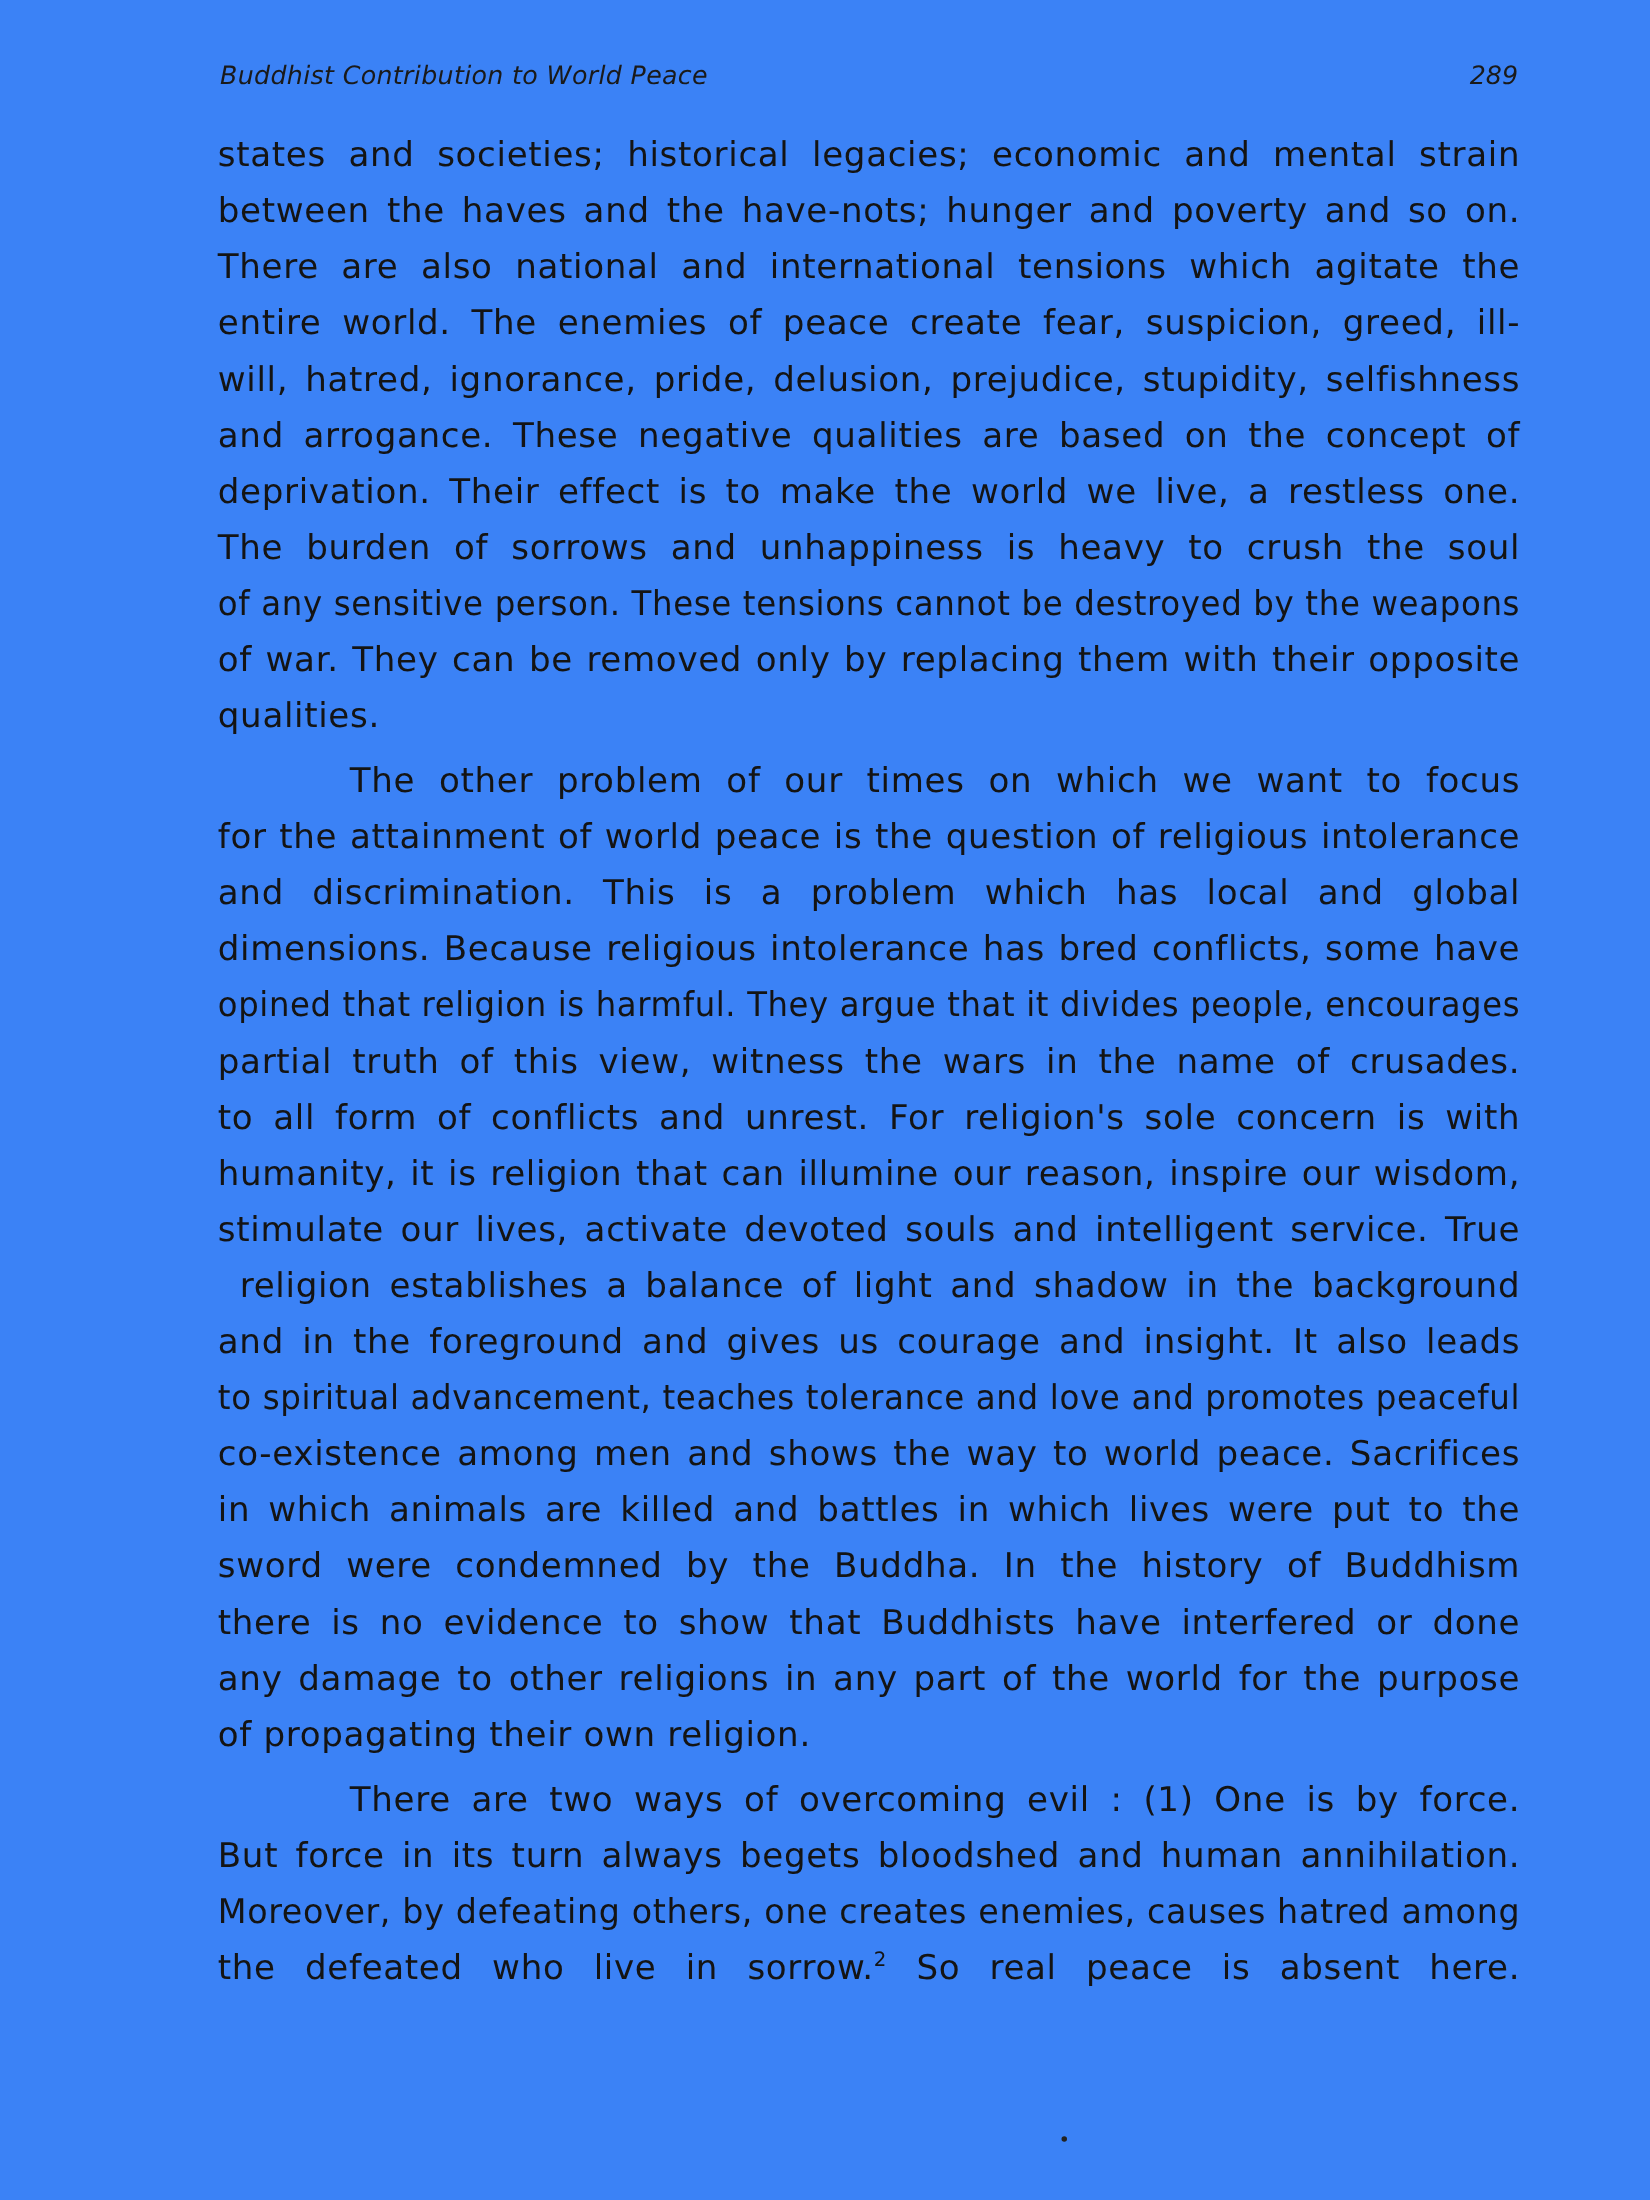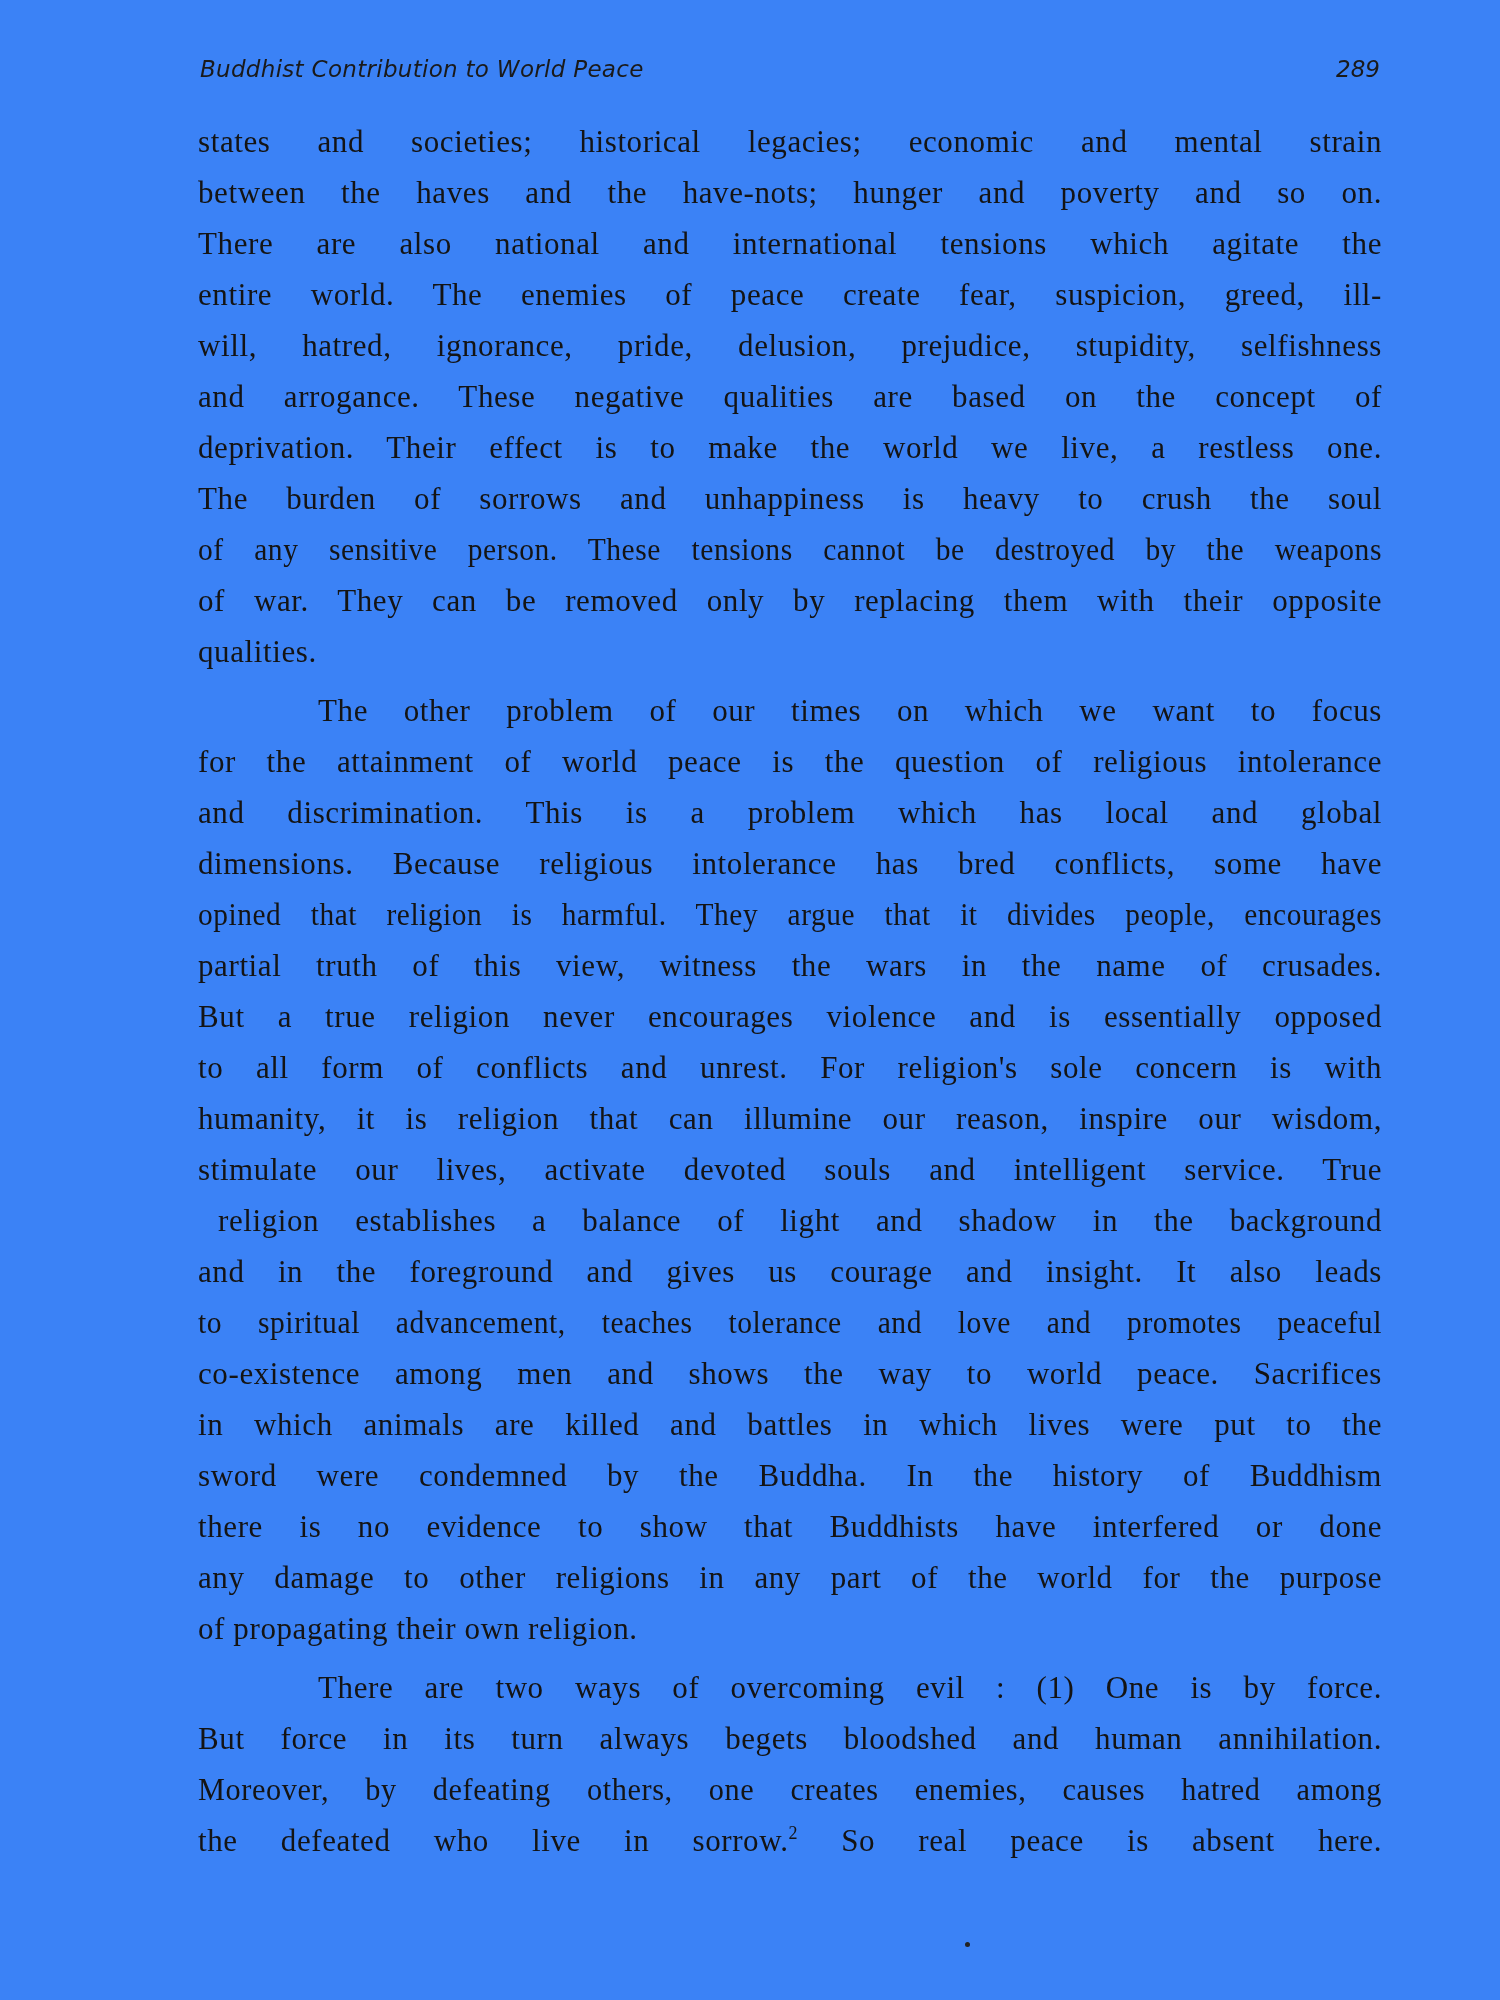--- a/index.html
+++ b/index.html
@@ -10,21 +10,21 @@
     font-family: "DejaVu Sans", sans-serif; font-style: italic; font-size: 23px;
     color: #1a1a1a;
   }
   .running-head .title { position: absolute; left: 0; top: 0; letter-spacing: 0.3px; }
   .running-head .pageno { position: absolute; right: 0; top: 0; }
   .body-text {
     position: absolute; left: 198px; top: 116px; width: 1184px;
     font-family: "DejaVu Sans", sans-serif; font-size: 31px; line-height: 51px;
     color: #141414; letter-spacing: 0.6px;
   }
-  .para { margin: 0; text-align: justify; text-align-last: auto; font-family: Liberation Serif, serif; }
+  .para { margin: 0; text-align: justify; text-align-last: auto; }
   .para .line { display: block; text-align: justify; text-align-last: justify; white-space: nowrap; overflow: visible; }
   .para .line.last { text-align-last: left; }
   .para.indent .line.first { text-indent: 120px; }
   .para + .para { margin-top: 8px; }
   .para.p3 { margin-top: 8px; }
   sup { font-size: 18px; line-height: 0; vertical-align: 12px; }
   .speck { position: absolute; width: 5px; height: 5px; border-radius: 50%; background: #222; }
 </style>
 </head>
 <body>
@@ -49,21 +49,20 @@
         <span class="line" style="display: block;">of war. They can be removed only by replacing them with their opposite</span>
         <span class="line last" style="display: block;">qualities.</span>
       </p>
     <p class="para indent p2" id="para1">
         <span class="line first" style="display: block;">The other problem of our times on which we want to focus</span>
         <span class="line" style="display: block;">for the attainment of world peace is the question of religious intolerance</span>
         <span class="line" style="display: block;">and discrimination. This is a problem which has local and global</span>
         <span class="line" style="display: block;">dimensions. Because religious intolerance has bred conflicts, some have</span>
         <span class="line" style="display: block; transform-origin: 0px 0px; transform: scaleX(0.9477); width: 1249.33px; text-align-last: justify;">opined that religion is harmful. They argue that it divides people, encourages</span>
         <span class="line" style="display: block;">partial truth of this view, witness the wars in the name of crusades.</span>
-        <span class="line" style="display: block;">But a true religion never encourages violence and is essentially opposed</span>
         <span class="line" style="display: block;">to all form of conflicts and unrest. For religion's sole concern is with</span>
         <span class="line" style="display: block;">humanity, it is religion that can illumine our reason, inspire our wisdom,</span>
         <span class="line" style="display: block;">stimulate our lives, activate devoted souls and intelligent service. True</span>
         <span class="line" style="display: block; margin-left: 20px;">religion establishes a balance of light and shadow in the background</span>
         <span class="line" style="display: block;">and in the foreground and gives us courage and insight. It also leads</span>
         <span class="line" style="display: block; transform-origin: 0px 0px; transform: scaleX(0.9529); width: 1242.52px; text-align-last: justify;">to spiritual advancement, teaches tolerance and love and promotes peaceful</span>
         <span class="line" style="display: block;">co-existence among men and shows the way to world peace. Sacrifices</span>
         <span class="line" style="display: block;">in which animals are killed and battles in which lives were put to the</span>
         <span class="line" style="display: block;">sword were condemned by the Buddha. In the history of Buddhism</span>
         <span class="line" style="display: block;">there is no evidence to show that Buddhists have interfered or done</span>

